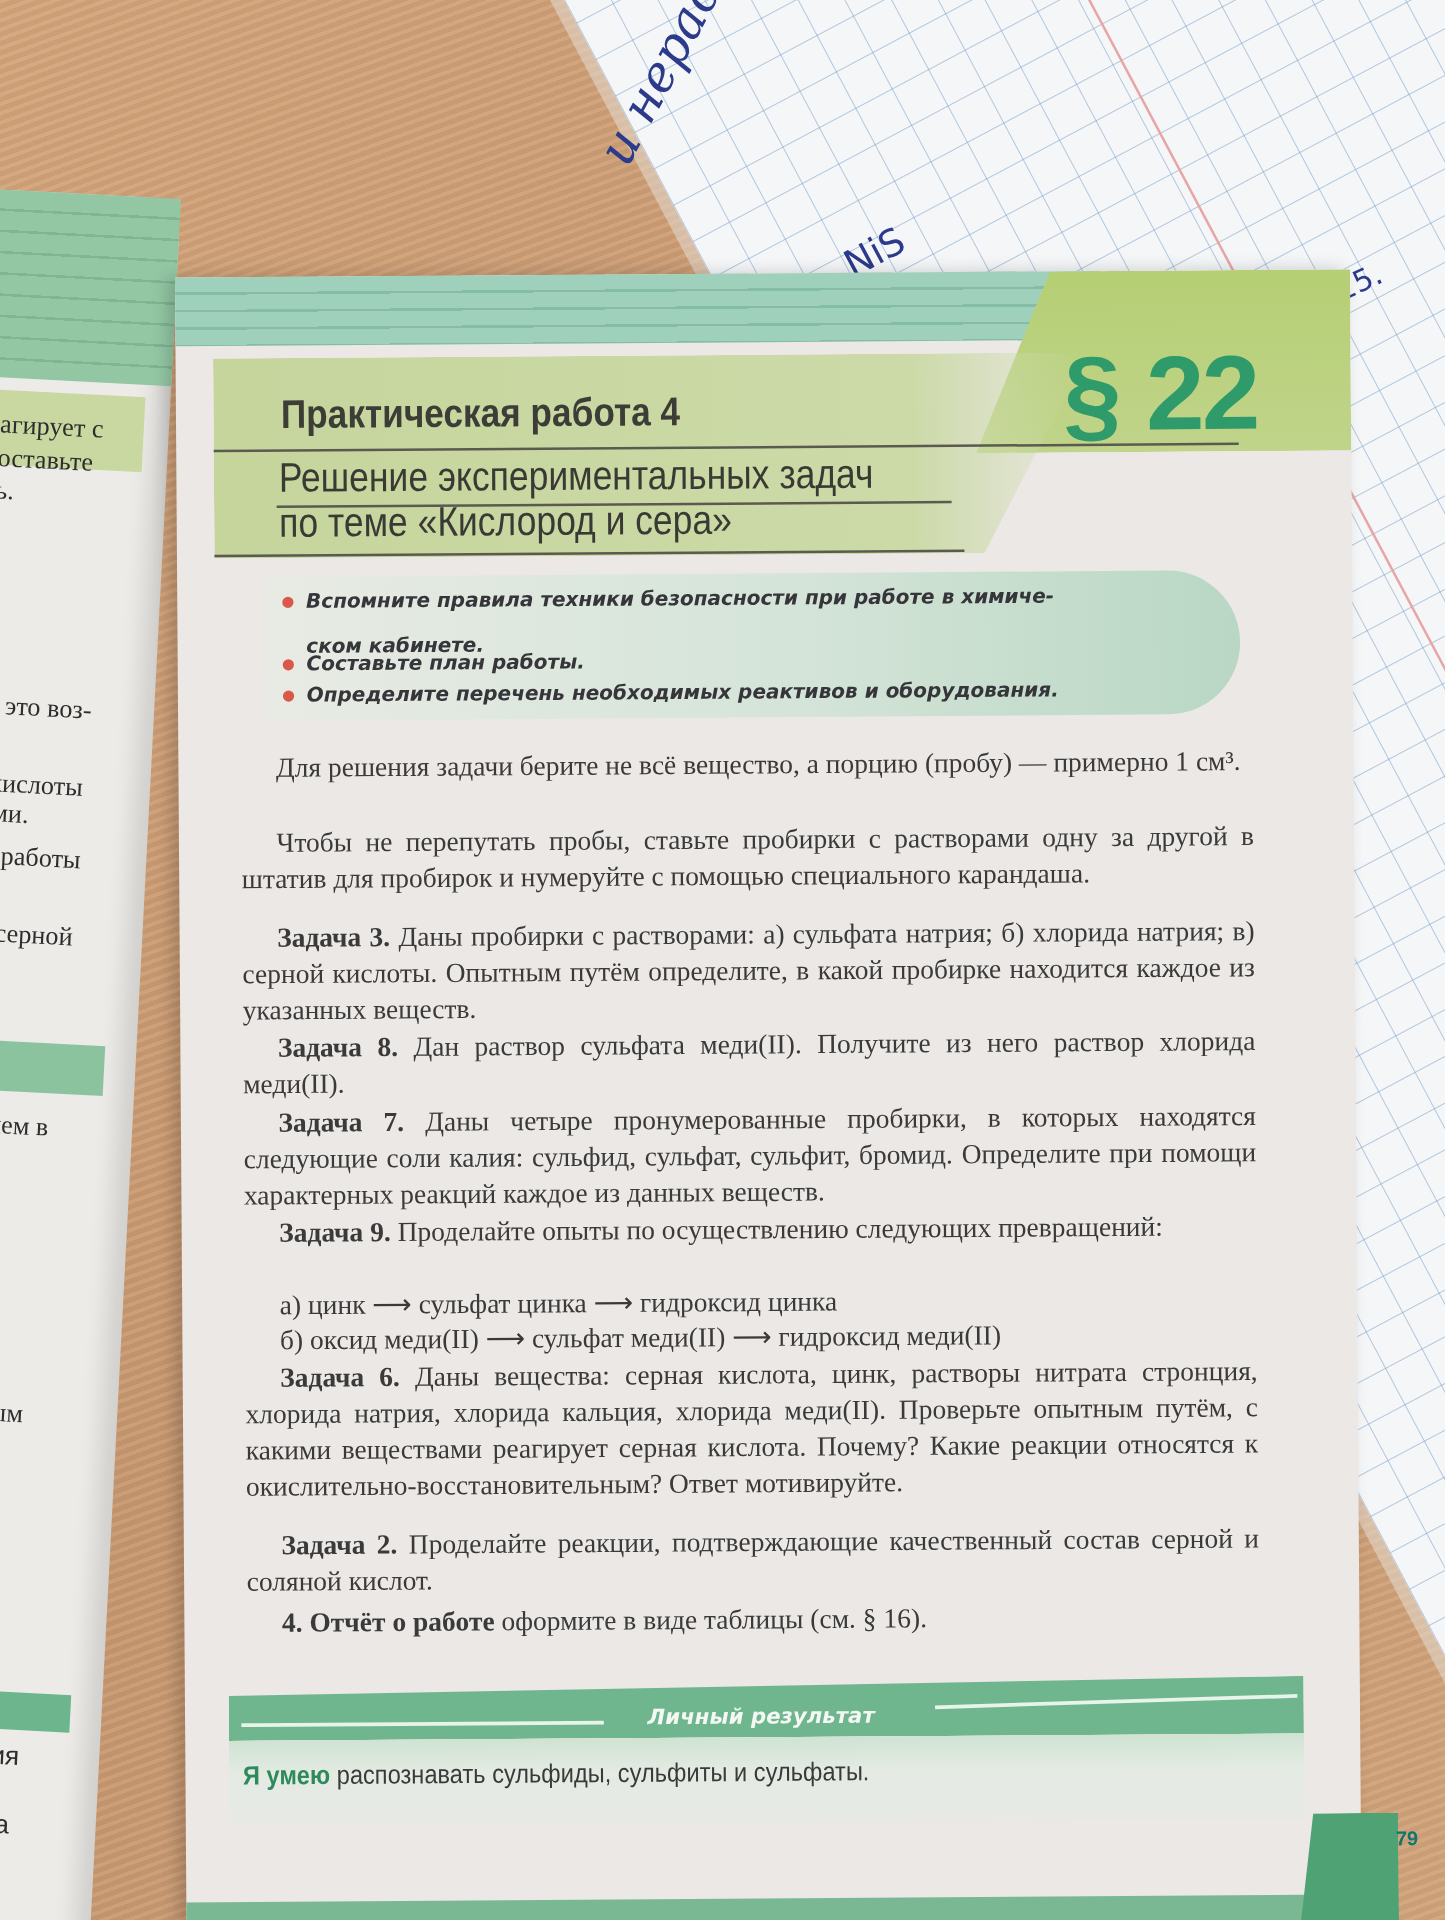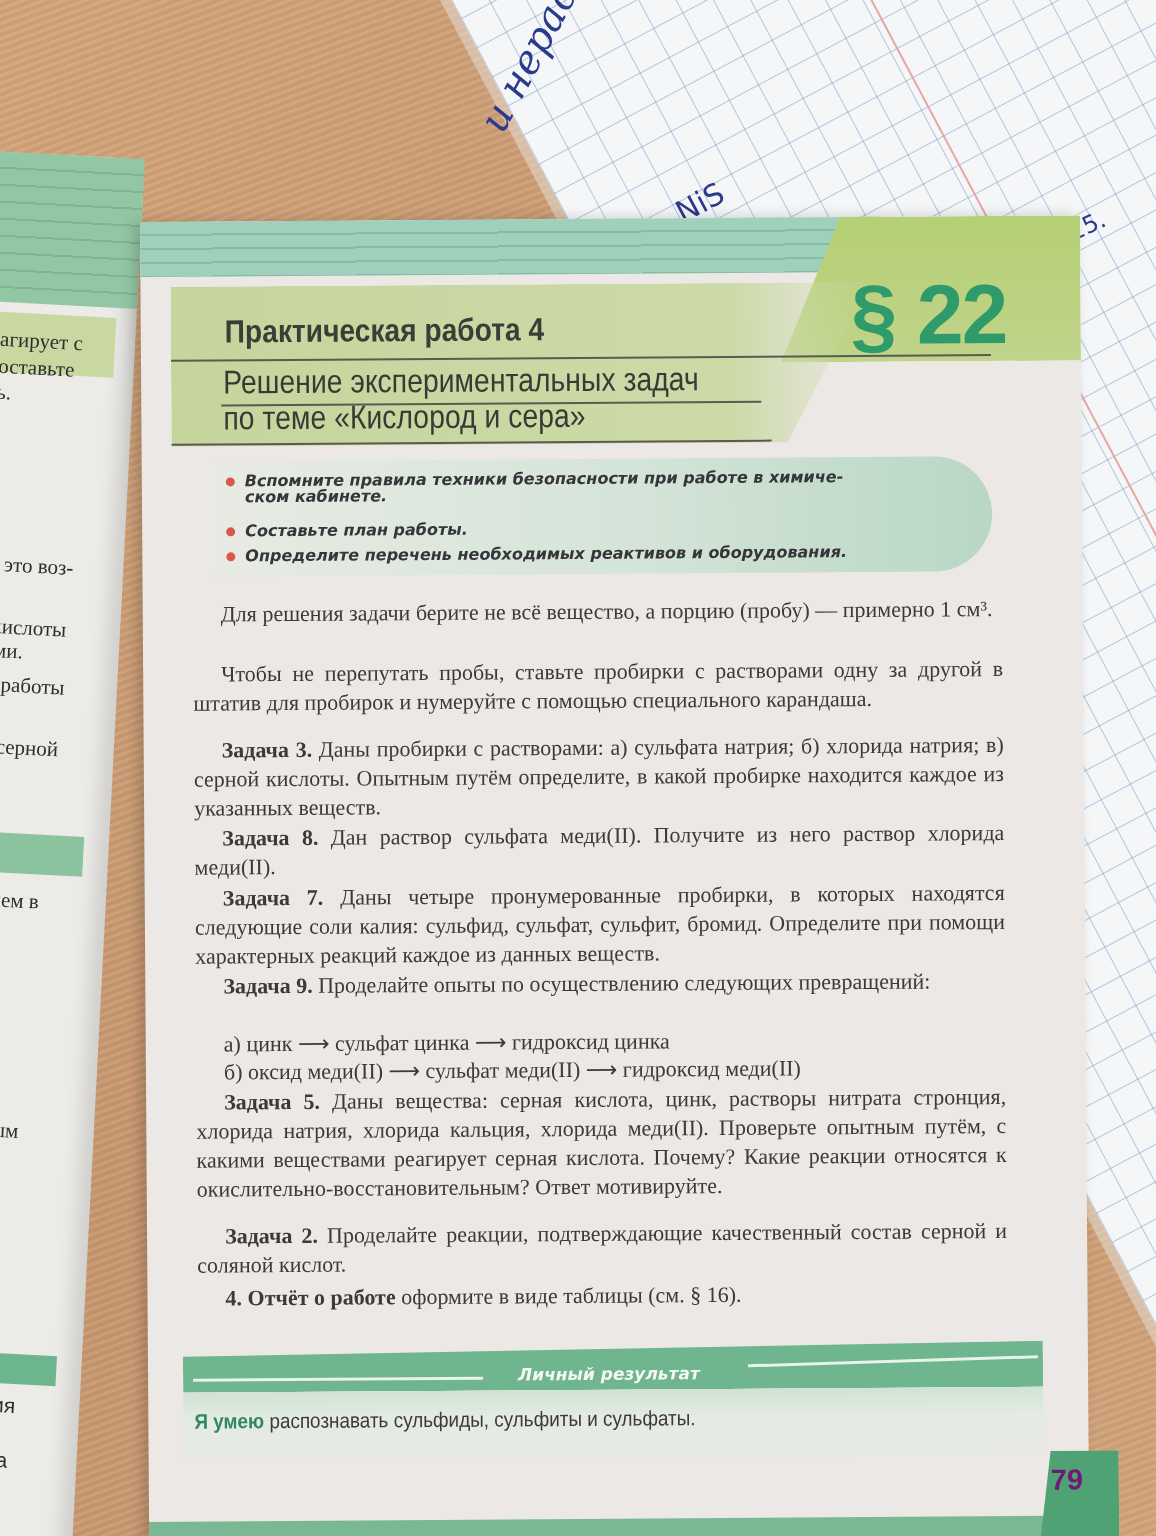--- a/index.html
+++ b/index.html
@@ -133,22 +133,22 @@
     transform:scaleX(0.9); transform-origin:0 0;
   }
   .result-text .lead { color:#2e8a5c; font-weight:bold; }
 
   .page-tab {
     position:absolute; left:890px; top:1235px; width:80px; height:100px;
     background:#4fa274;
     clip-path:polygon(15% 0,100% 0,100% 100%,0 100%);
   }
   .page-num {
-    position:absolute; left:902px; top:1248px;
-    font-family:"Liberation Sans", sans-serif; font-weight:bold; font-size:29px; color:#701a75;
+    position:absolute; left:968px; top:1248px;
+    font-family:"Liberation Sans", sans-serif; font-weight:bold; font-size:16px; color:#0f766e;
   }
   .bottom-strip { position:absolute; left:0; top:1300px; width:940px; height:30px; background:#79b893; }
 </style>
 </head>
 <body>
 
 <div class="desk"></div>
 
 <div class="notebook">
   <div class="nb-margin"></div>
@@ -186,21 +186,21 @@
 
   <div class="title1">Практическая работа 4</div>
   <div class="title-rule" style="left:30px;top:138px;width:820px"></div>
   <div class="title2">Решение экспериментальных задач</div>
   <div class="title-rule" style="left:80px;top:183px;width:540px"></div>
   <div class="title3">по теме «Кислород и сера»</div>
   <div class="title-rule" style="left:30px;top:222px;width:600px"></div>
 
   <div class="goals">
     <div class="goal" style="top:10px"><span class="dot"></span><span>Вспомните правила техники безопасности при работе в химиче-</span></div>
-    <div class="goal" style="top:26px;left:33px">ском кабинете.</div>
+    <div class="goal" style="top:46px;left:33px">ском кабинете.</div>
     <div class="goal" style="top:60px"><span class="dot"></span><span>Составьте план работы.</span></div>
     <div class="goal" style="top:85px"><span class="dot"></span><span>Определите перечень необходимых реактивов и оборудования.</span></div>
   </div>
 
   <div class="body-text indent" style="top:378px">Для решения задачи берите не всё вещество, а порцию (пробу) — примерно 1 см³.</div>
   <div class="body-text indent" style="top:438px">Чтобы не перепутать пробы, ставьте пробирки с растворами одну за другой в штатив для пробирок и нумеруйте с помощью специального карандаша.</div>
 
   <div class="body-text indent" style="top:514px">
     <span class="task-label">Задача 3.</span>
     <span>Даны пробирки с растворами: а) сульфата натрия; б) хлорида натрия; в) серной кислоты. Опытным путём определите, в какой пробирке находится каждое из указанных веществ.</span>
@@ -213,21 +213,21 @@
     <span class="task-label">Задача 7.</span>
     <span>Даны четыре пронумерованные пробирки, в которых находятся следующие соли калия: сульфид, сульфат, сульфит, бромид. Определите при помощи характерных реакций каждое из данных веществ.</span>
   </div>
   <div class="body-text indent" style="top:750px">
     <span class="task-label">Задача 9.</span>
     <span>Проделайте опыты по осуществлению следующих превращений:</span>
   </div>
   <div class="body-text chain" style="top:808px">а) цинк ⟶ сульфат цинка ⟶ гидроксид цинка</div>
   <div class="body-text chain" style="top:836px">б) оксид меди(II) ⟶ сульфат меди(II) ⟶ гидроксид меди(II)</div>
   <div class="body-text indent" style="top:866px">
-    <span class="task-label">Задача 5.</span>
+    <span class="task-label">Задача 6.</span>
     <span>Даны вещества: серная кислота, цинк, растворы нитрата стронция, хлорида натрия, хлорида кальция, хлорида меди(II). Проверьте опытным путём, с какими веществами реагирует серная кислота. Почему? Какие реакции относятся к окислительно-восстановительным? Ответ мотивируйте.</span>
   </div>
   <div class="body-text indent" style="top:1000px">
     <span class="task-label">Задача 2.</span>
     <span>Проделайте реакции, подтверждающие качественный состав серной и соляной кислот.</span>
   </div>
   <div class="body-text indent" style="top:1062px">
     <span class="task-label">4. Отчёт о работе</span>
     <span>оформите в виде таблицы (см. § 16).</span>
   </div>

